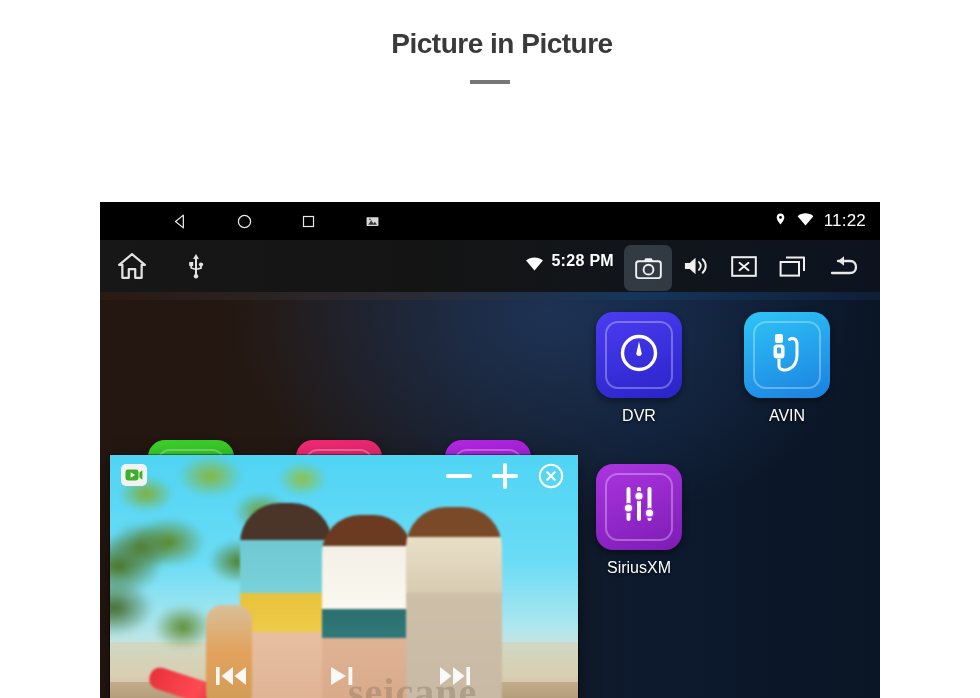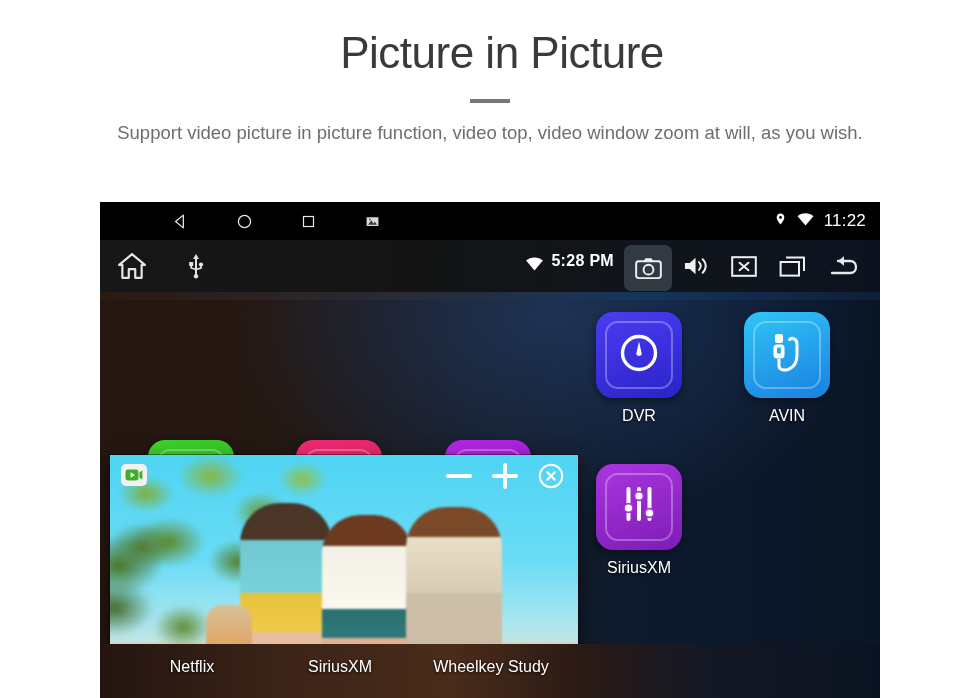--- a/index.html
+++ b/index.html
@@ -6,21 +6,21 @@
   html,body{ width:980px; height:698px; overflow:hidden; }
   body{
     font-family:"Liberation Sans", sans-serif;
     background:#ffffff;
     color:#333;
   }
 
   
   .promo{ width:980px; padding-top:28px; text-align:center; }
   .promo-title{
-    font-size:44px; font-weight:400; color:#3a3a3a;
+    font-size:28px; font-weight:700; color:#3a3a3a;
     letter-spacing:-0.5px; line-height:1.15;padding-left:24px;
   }
   .promo-rule{
     width:40px; height:4px; background:#777; margin:20px auto 16px auto;
   }
   .promo-sub{
     font-size:18.5px; color:#6e6e6e; line-height:1.5;
     width:900px; margin:0 auto; font-weight:400;
   }
 
@@ -191,21 +191,20 @@
     letter-spacing:1px; font-family:"Liberation Serif", serif;
     pointer-events:none; white-space:nowrap;
   }
 </style>
 </head>
 <body>
 
 <div class="promo">
   <div class="promo-title">Picture in Picture</div>
   <div class="promo-rule"></div>
-  <div class="promo-sub">Support video picture in picture function, video top, video window zoom at will, as you wish.</div>
 </div>
 
 <div class="device">
 
   <div class="statusbar">
     <div class="sb-nav">
       <div class="sb-btn">
         <svg width="17" height="17" viewBox="0 0 24 24">
             <path d="M16 3 L5 12 L16 21 Z" fill="none" stroke="#e8e8e8" stroke-width="1.8" stroke-linejoin="round"></path>
           </svg>
@@ -432,19 +431,14 @@
             <path d="M1 3 L1 21 L12.5 12 Z" fill="#fff"></path>
             <path d="M14 3 L14 21 L25.5 12 Z" fill="#fff"></path>
             <rect x="27.4" y="3" width="3.6" height="18" fill="#fff"></rect>
           </svg>
         </div>
       </div>
 
       <div class="pip-watermark">seicane</div>
     </div>
 
-    <div class="bottom-strip">
-      <div class="bs-label" style="left:46px; width:92px;">Netflix</div>
-      <div class="bs-label" style="left:194px; width:92px;">SiriusXM</div>
-      <div class="bs-label" style="left:320px; width:142px;">Wheelkey Study</div>
-    </div>
   </div>
 </div>
 
 </body></html>

